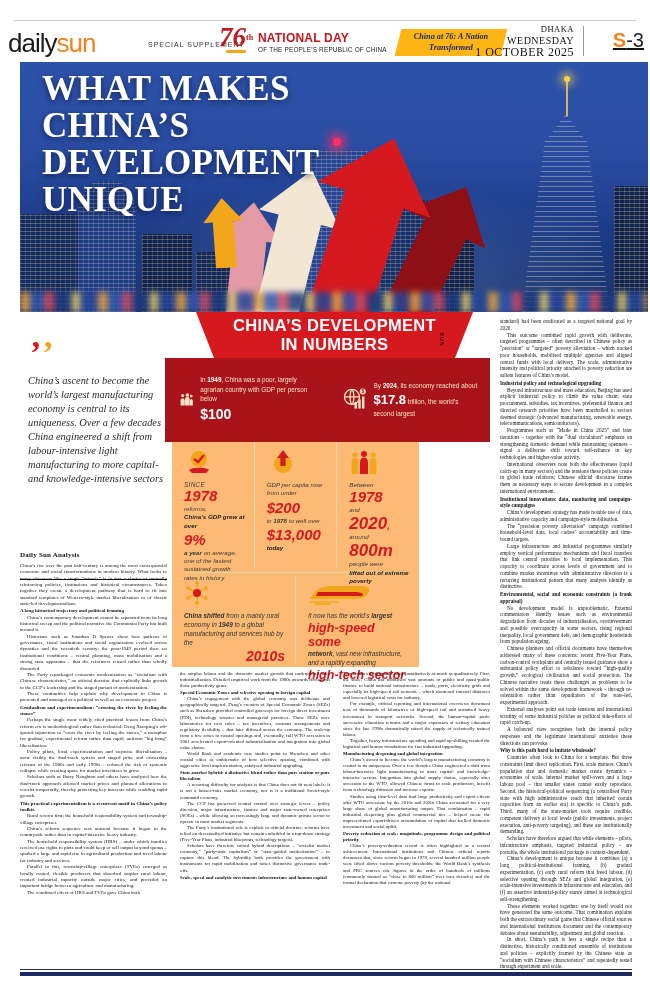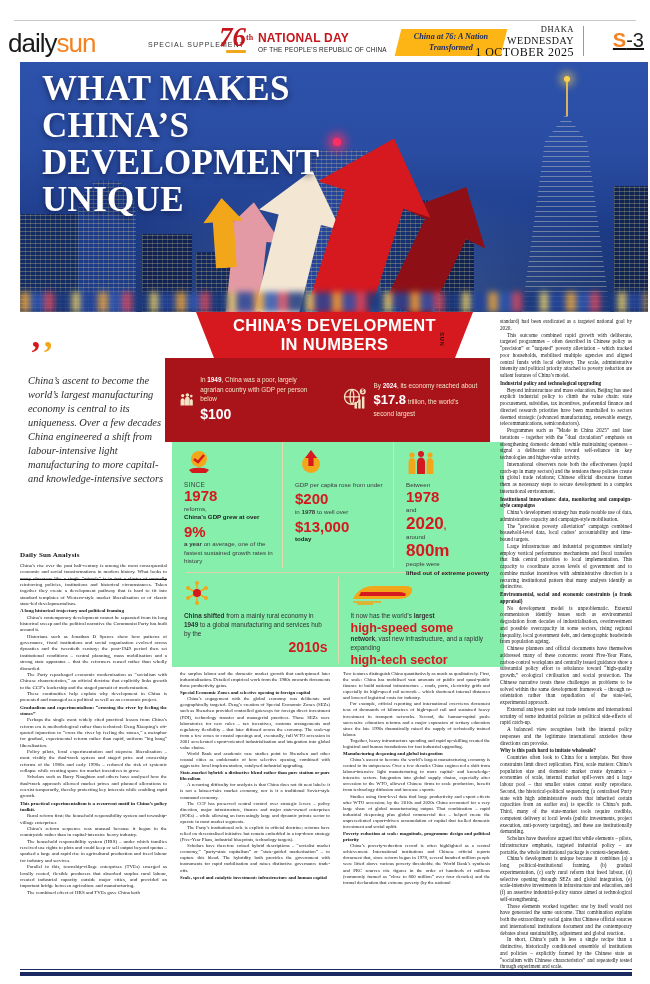--- a/index.html
+++ b/index.html
@@ -76,22 +76,22 @@
     clip-path:polygon(0% 0%,100% 0%,93.5% 100%,6.5% 100%); text-align:center; padding-top:4px;
     font-family:"Liberation Sans",sans-serif; font-weight:bold; color:#fff; font-size:16.5px; line-height:19px; letter-spacing:0.3px; }
   .banner .wm { position:absolute; right:24px; top:18px; transform:rotate(90deg); font-size:5.5px; color:#3a0d0e; letter-spacing:1px; }
   .band { position:absolute; left:165px; top:358px; width:325px; height:84px; background:#a9131a;
     display:flex; font-family:"Liberation Sans",sans-serif; color:#f3e2c4; }
   .band-item { flex:1; display:flex; align-items:center; gap:7px; padding:10px 10px 10px 14px; }
   .band-txt { font-size:6.4px; line-height:1.45; }
   .band-txt b { color:#ffffff; }
   .band-big { font-size:14px; font-weight:bold; color:#ffffff; margin-top:1px; }
   .band-big-inline { font-size:13px; font-weight:bold; color:#ffffff; }
-  .cream { position:absolute; left:172px; top:442px; width:332px; height:225px; background:#86efac;
-    font-family:"Liberation Sans",sans-serif; }
+  .cream { position:absolute; left:172px; top:442px; width:247px; height:225px; background:#fdba74;
+    font-family:"Liberation Sans",sans-serif;font-style:italic; }
   .row1 { display:flex; height:126px; }
   .stat { flex:1; padding:8px 9px 0 12px; }
   .stat + .stat { border-left:1px solid #e6d9ae; }
   .s-icon { height:24px; margin-bottom:3px; }
   .s-label { font-size:6.4px; color:#3a3a3a; letter-spacing:0.3px; }
   .s-plain { font-size:6.2px; color:#3a3a3a; line-height:1.35; }
   .s-bold { font-size:6.2px; font-weight:bold; color:#222; line-height:1.35; }
   .s-big { font-size:15px; font-weight:bold; color:#d6181f; line-height:1.12; }
   .s-big-xl { font-size:17px; font-weight:bold; color:#d6181f; line-height:1.1; }
   .hr { margin:4px 14px; border-top:1px solid #e0d3a8; }

